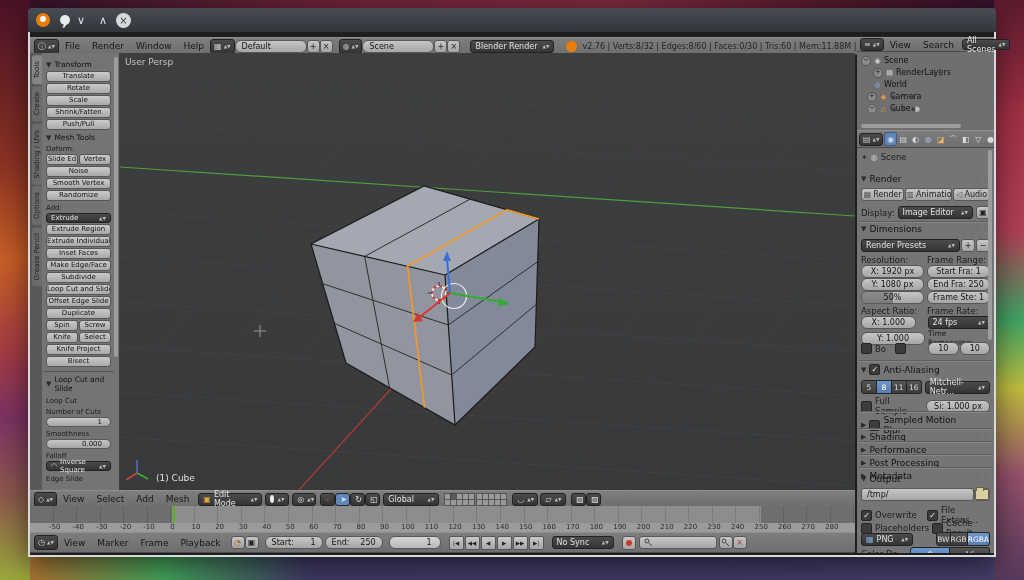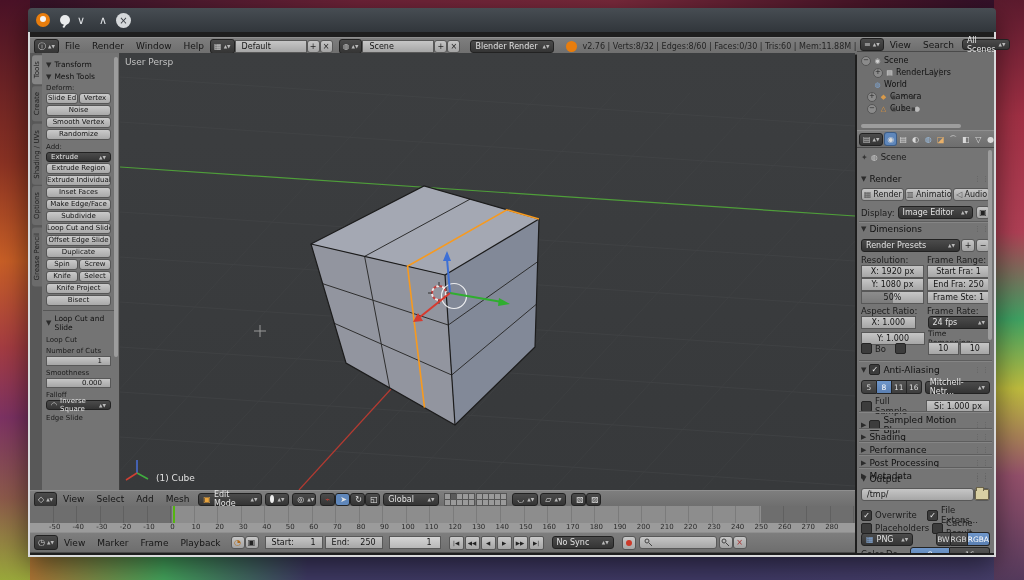--- a/index.html
+++ b/index.html
@@ -24,21 +24,21 @@
   .pin::after{content:"";position:absolute;left:4px;top:7px;width:2px;height:6px;background:#e9ebec;transform:rotate(35deg);}
   .content{left:0;top:24px;width:964px;height:523px;background:#1e1e1e;
     border-left:2px solid #d8d9db;border-right:2px solid #d8d9db;border-bottom:2px solid #d8d9db;}
   
   .ehdr{background:linear-gradient(#7e7e7e,#6e6e6e);border-top:1px solid #8f8f8f;border-bottom:1px solid #4a4a4a;
     display:flex;align-items:center;font-size:9px;color:#161616;}
   .menu{padding:0 6px;}
   .dark{background:linear-gradient(#4b4b4b,#343434);border:1px solid #222;border-radius:3px;color:#e2e2e2;
     font-size:8px;display:inline-flex;align-items:center;gap:3px;padding:0 4px;height:13px;box-sizing:border-box;}
   .ud{display:inline-flex;flex-direction:column;line-height:3px;font-size:4.5px;color:#b9b9b9;margin-left:auto;}
-  .pill{background:linear-gradient(#c6c6c6,#a6a6a6);border:1px solid #585858;border-radius:0;height:13px;
+  .pill{background:linear-gradient(#c6c6c6,#a6a6a6);border:1px solid #585858;border-radius:6px;height:13px;
     font-size:8px;color:#141414;display:flex;align-items:center;justify-content:center;box-sizing:border-box;position:relative;overflow:hidden;}
   .sqbtn{background:linear-gradient(#c6c6c6,#a3a3a3);border:1px solid #585858;border-radius:3px;height:13px;
     font-size:8px;color:#222;display:inline-flex;align-items:center;justify-content:center;box-sizing:border-box;}
   .ebox{background:linear-gradient(#4b4b4b,#343434);border:1px solid #222;border-radius:3px;height:13px;padding:0 3px;
     display:inline-flex;align-items:center;color:#cfcfcf;font-size:8px;gap:2px;}
   .chk{width:9px;height:9px;border-radius:2px;background:#3c3c3c;border:1px solid #242424;display:inline-block;
     color:#eee;font-size:8px;line-height:9px;text-align:center;flex:none;}
   .lbl{font-size:8.5px;color:#1c1c1c;}
   .phdr{font-size:9px;color:#111;display:flex;align-items:center;gap:3px;}
   .tri{font-size:7px;color:#2b2b2b;}
@@ -154,20 +154,27 @@
           <div class="vtab">Options</div>
           <div class="vtab">Grease Pencil</div>
         </div>
     </div>
 
     <div class="abs shelf">
       <div class="phdr">
           <span class="tri">▼</span>
           <span>Transform</span>
         </div>
+      <div>
+          <div class="tsbtn">Translate</div>
+          <div class="tsbtn">Rotate</div>
+          <div class="tsbtn">Scale</div>
+          <div class="tsbtn">Shrink/Fatten</div>
+          <div class="tsbtn">Push/Pull</div>
+        </div>
       <div class="phdr">
           <span class="tri">▼</span>
           <span>Mesh Tools</span>
         </div>
       <span class="lbl">Deform:</span>
       <div class="tsrow">
         <div class="tsbtn">Slide Ed</div>
         <div class="tsbtn">Vertex</div>
       </div>
       <div>

